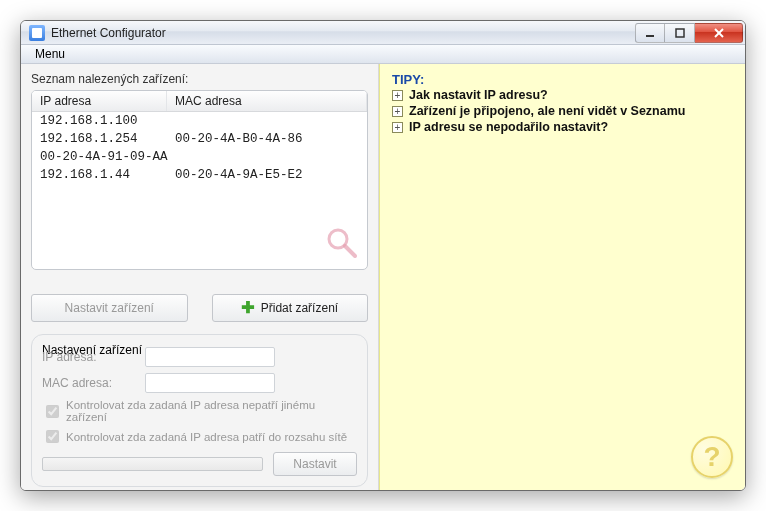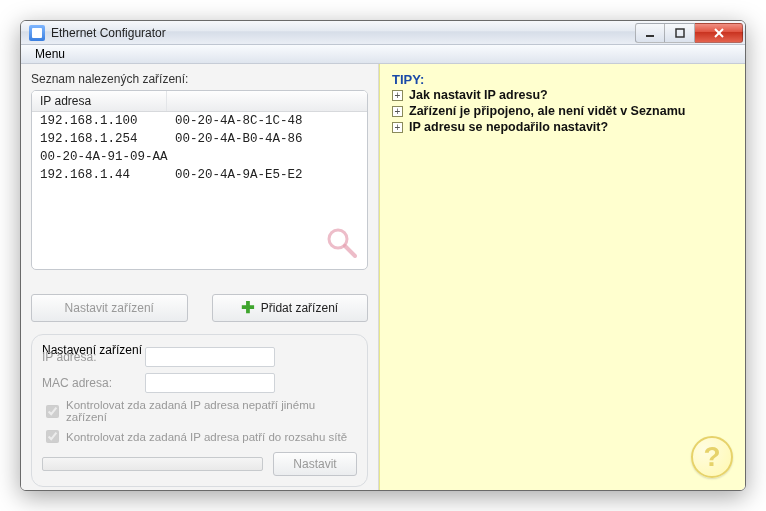--- a/index.html
+++ b/index.html
@@ -226,25 +226,25 @@
   </div>
 
   <div class="content">
 
     <div class="left">
       <div class="group-label">Seznam nalezených zařízení:</div>
 
       <div class="device-list">
         <div class="list-header">
           <div class="col col-ip">IP adresa</div>
+          <div class="col col-mac">MAC adresa</div>
         </div>
         <div class="list-body">
           <div class="row">
             <div class="cell ip">192.168.1.100</div>
-            <div class="cell mac">00-20-4A-8C-1C-48</div>
           </div>
           <div class="row">
             <div class="cell ip">192.168.1.254</div>
             <div class="cell mac">00-20-4A-B0-4A-86</div>
           </div>
           <div class="row">
             <div class="cell mac">00-20-4A-91-09-AA</div>
           </div>
           <div class="row">
             <div class="cell ip">192.168.1.44</div>

